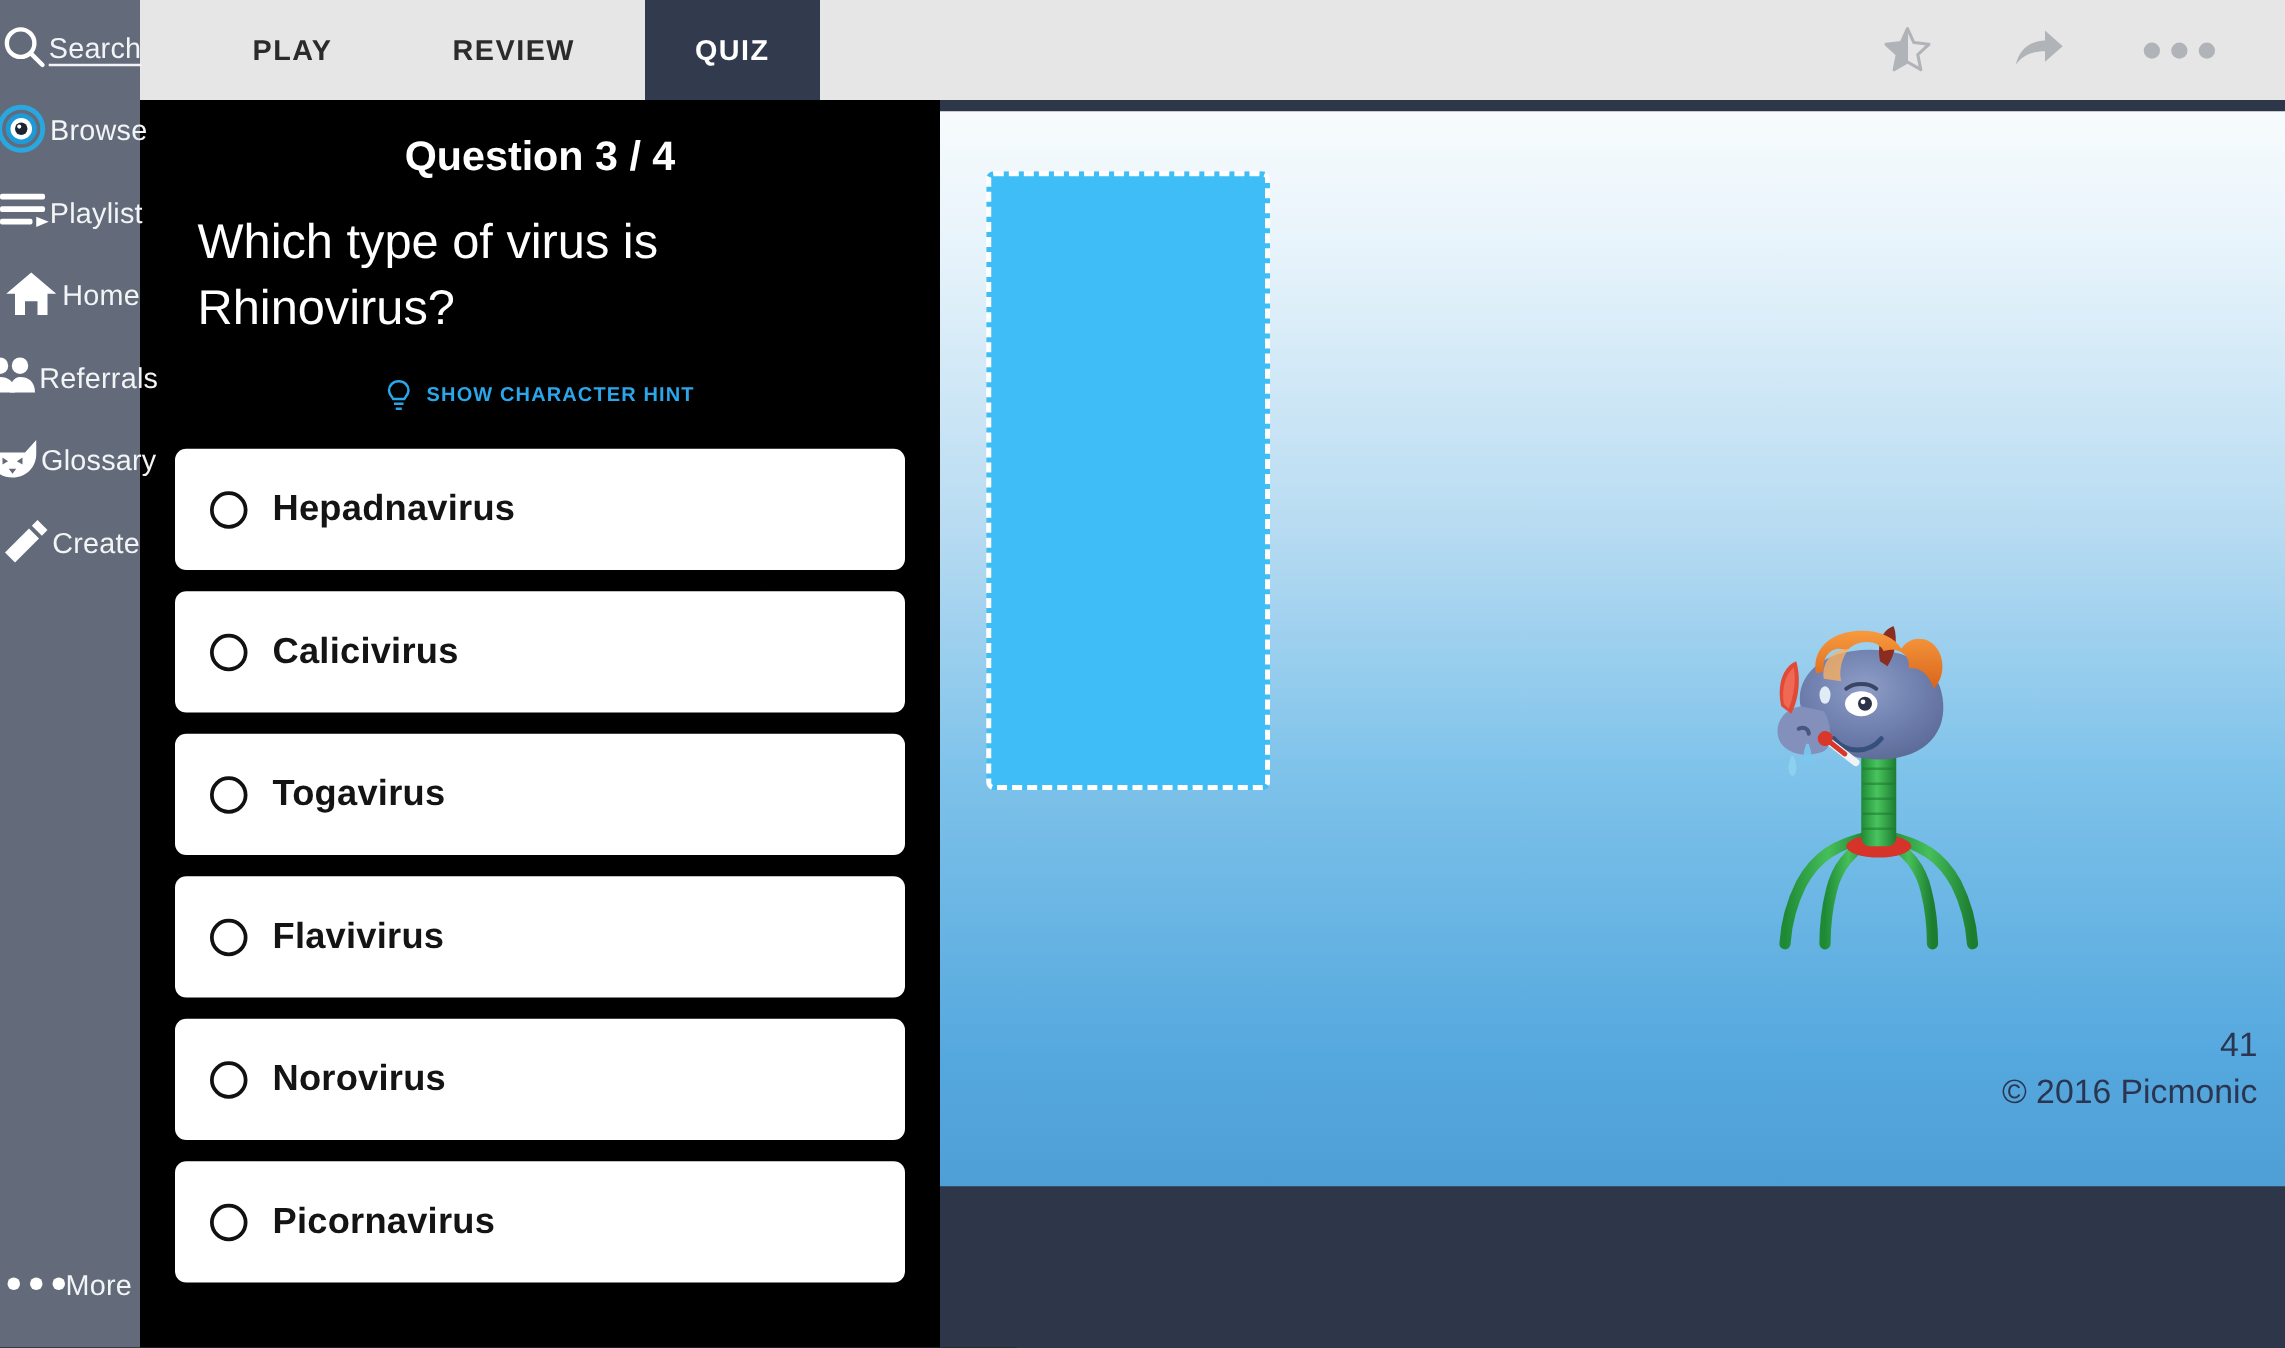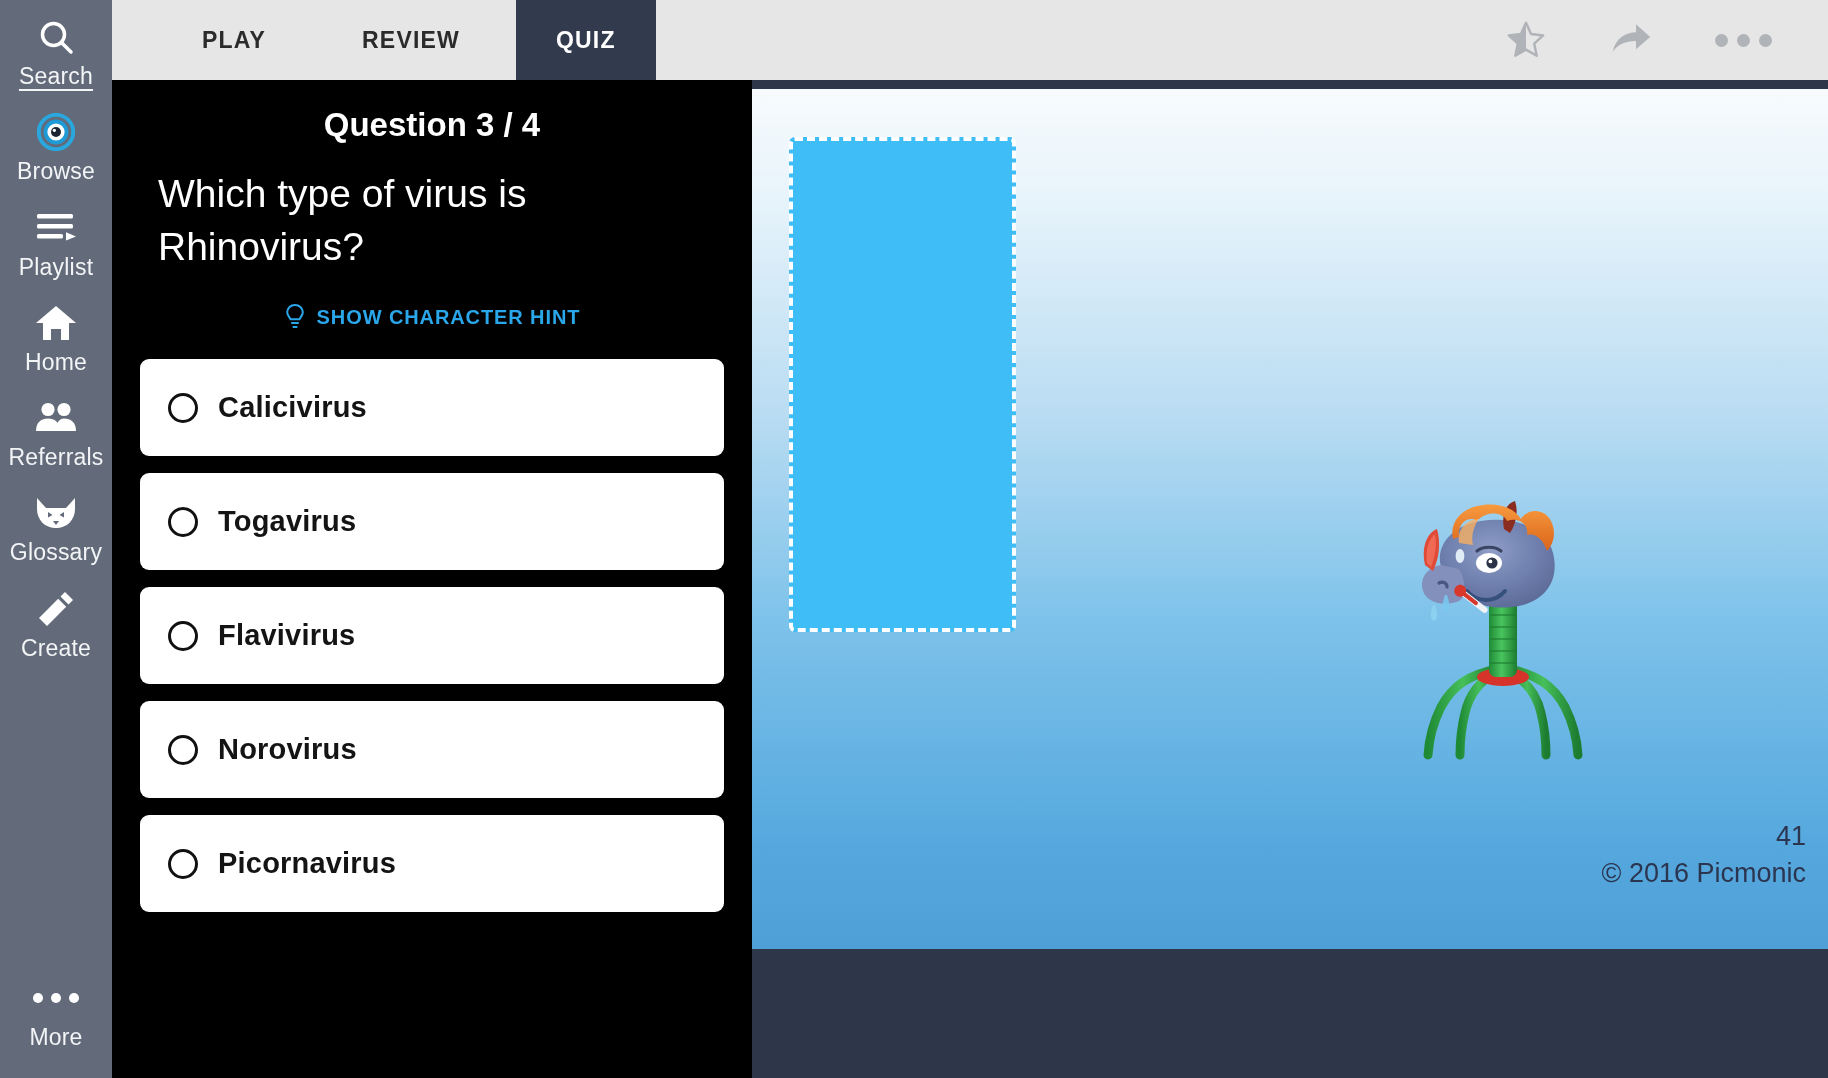--- a/index.html
+++ b/index.html
@@ -15,21 +15,21 @@
   #sidebar {
     position:absolute; left:0; top:0;
     width:112px; height:1078px;
     background:#636b7a;
     display:flex; flex-direction:column;
     align-items:center;
     z-index:5;
   }
   .nav-item {
     width:112px;
-    display:flex; flex-direction:column;
+    display:flex; flex-direction:row;
     align-items:center; justify-content:center;
     cursor:pointer;
     padding-top:14px;
     padding-bottom:6px;
   }
   .nav-icon {
     height:46px; width:54px;
     display:flex; align-items:center; justify-content:center;
     color:#ffffff;
   }
@@ -95,21 +95,21 @@
     font-size:39px;
     line-height:1.35;
     color:#ffffff;
     font-weight:normal;
   }
   #hint-button {
     margin-top:30px;
     display:flex; align-items:center; justify-content:center;
     gap:11px;
     color:#2aa6ea;
-    font-size:20px;
+    font-size:16px;
     font-weight:bold;
     letter-spacing:.9px;
     cursor:pointer;
   }
   #hint-button svg { display:block; }
   #options-list { margin-top:28px; display:flex; flex-direction:column; gap:17px; }
   .option-card {
     background:#ffffff;
     border-radius:9px;
     height:97px;
@@ -308,20 +308,24 @@
         <svg width="22" height="28" viewBox="0 0 22 28" fill="none" stroke="#2aa6ea" stroke-width="2">
           <path d="M11 2 C6.3 2 3.2 5.4 3.2 9.3 C3.2 12.4 5.4 14.2 6.6 16.2 L15.4 16.2 C16.6 14.2 18.8 12.4 18.8 9.3 C18.8 5.4 15.7 2 11 2 Z"></path>
           <line x1="7.2" y1="20" x2="14.8" y2="20"></line>
           <line x1="8.6" y1="24" x2="13.4" y2="24"></line>
         </svg>
       </span>
       <span>SHOW CHARACTER HINT</span>
     </div>
 
     <div id="options-list">
+      <div class="option-card">
+        <span class="option-radio"></span>
+        <span class="option-label">Hepadnavirus</span>
+      </div>
       <div class="option-card">
         <span class="option-radio"></span>
         <span class="option-label">Calicivirus</span>
       </div>
       <div class="option-card">
         <span class="option-radio"></span>
         <span class="option-label">Togavirus</span>
       </div>
       <div class="option-card">
         <span class="option-radio"></span>

